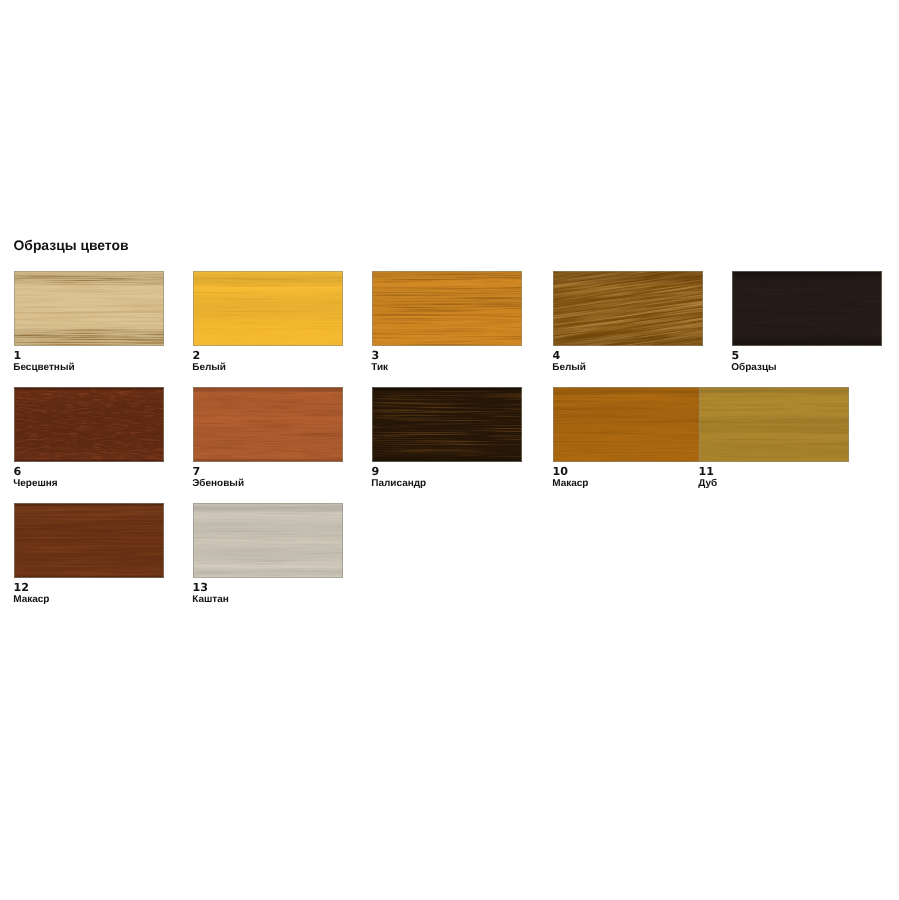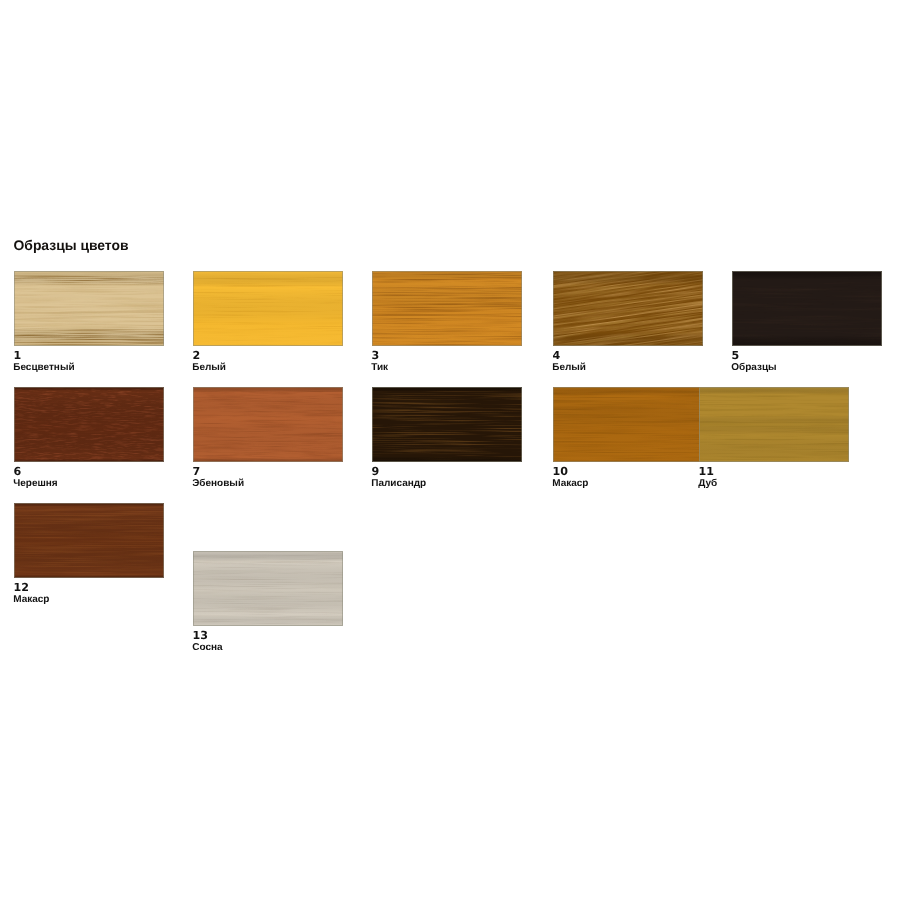--- a/index.html
+++ b/index.html
@@ -551,21 +551,21 @@
             <g mask="url(#g10_mk)">
               <rect width="150" height="75" filter="url(#g10_l)"></rect>
             </g>
             <rect width="150" height="75" fill="url(#g10_tg)"></rect>
             <rect x="0.5" y="0.5" width="149" height="74" fill="none" stroke="#8d8d7e" stroke-opacity="0.55" stroke-width="1"></rect>
           </svg>
         </div>
     <div class="num">12</div>
     <div class="nm">Макасp</div>
   </div>
-      <div class="cell" style="left: 193px; top: 503px; margin-top: 48px;">
+      <div class="cell" style="left: 193px; top: 503px;">
     <div class="sw" style="background: rgb(212, 205, 192);">
           <svg width="150" height="75" viewBox="0 0 150 75" preserveAspectRatio="none">
             <defs>
               <filter id="g11_m" x="-20%" y="-20%" width="140%" height="140%" color-interpolation-filters="sRGB">
                 <feTurbulence type="fractalNoise" baseFrequency="0.010 0.30" numOctaves="4" seed="37" result="n"></feTurbulence>
                 <feColorMatrix in="n" type="matrix" values="0 0 0 0 0  0 0 0 0 0  0 0 0 0 0  0.85 0 0 0 -0.45" result="a"></feColorMatrix>
                 <feFlood flood-color="#b2a899" result="fl"></feFlood>
                 <feComposite in="fl" in2="a" operator="in"></feComposite>
               </filter>
               <filter id="g11_l" x="-20%" y="-20%" width="140%" height="140%" color-interpolation-filters="sRGB">
@@ -597,16 +597,16 @@
             <rect width="150" height="75" fill="#d4cdc0"></rect>
             <rect width="150" height="75" filter="url(#g11_m)" opacity="0.7"></rect>
             <g mask="url(#g11_mk)">
               <rect width="150" height="75" filter="url(#g11_l)"></rect>
             </g>
             <rect width="150" height="75" fill="url(#g11_tg)"></rect>
             <rect x="0.5" y="0.5" width="149" height="74" fill="none" stroke="#8d8d7e" stroke-opacity="0.55" stroke-width="1"></rect>
           </svg>
         </div>
     <div class="num">13</div>
-    <div class="nm">Сосна</div>
+    <div class="nm">Каштан</div>
   </div>
     </div>
 </div>
 
 </body></html>

